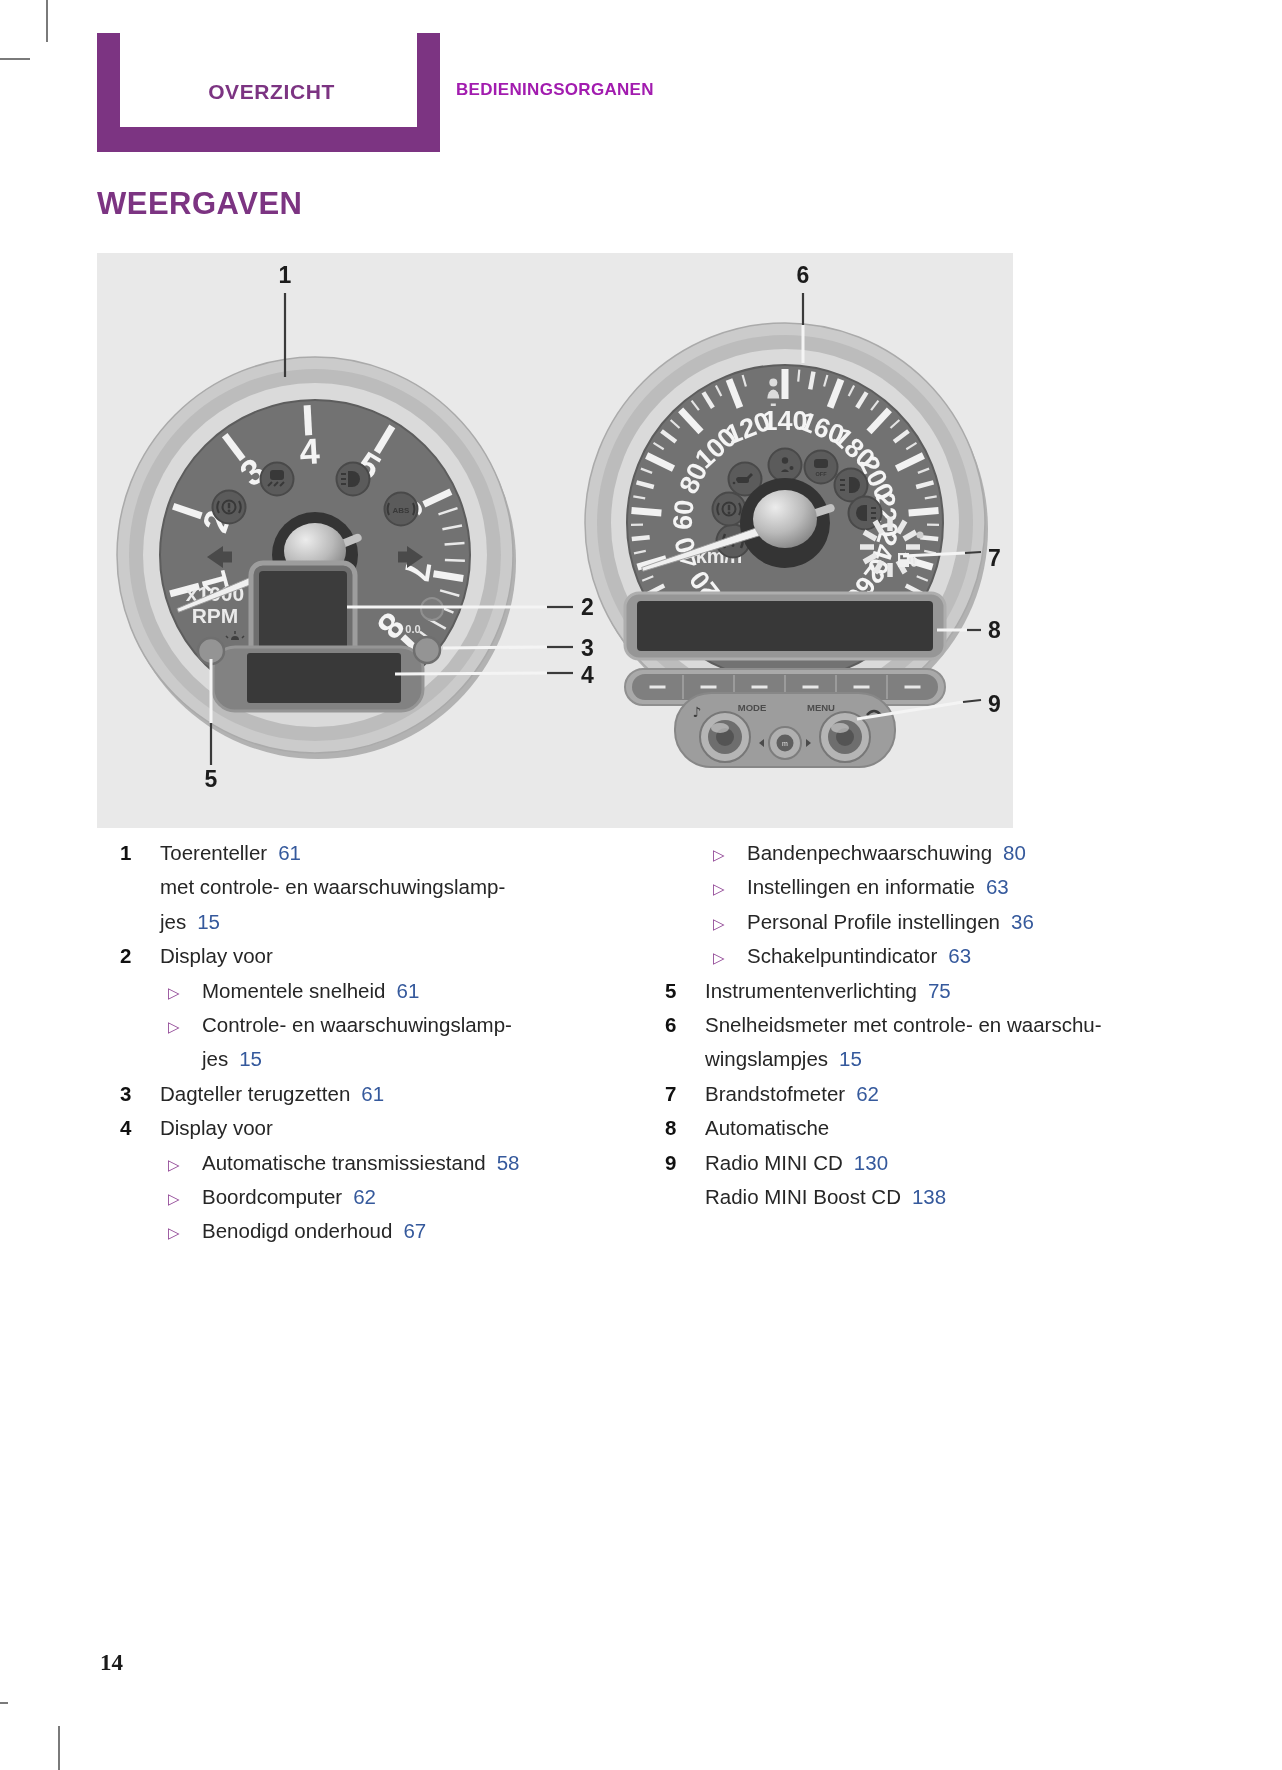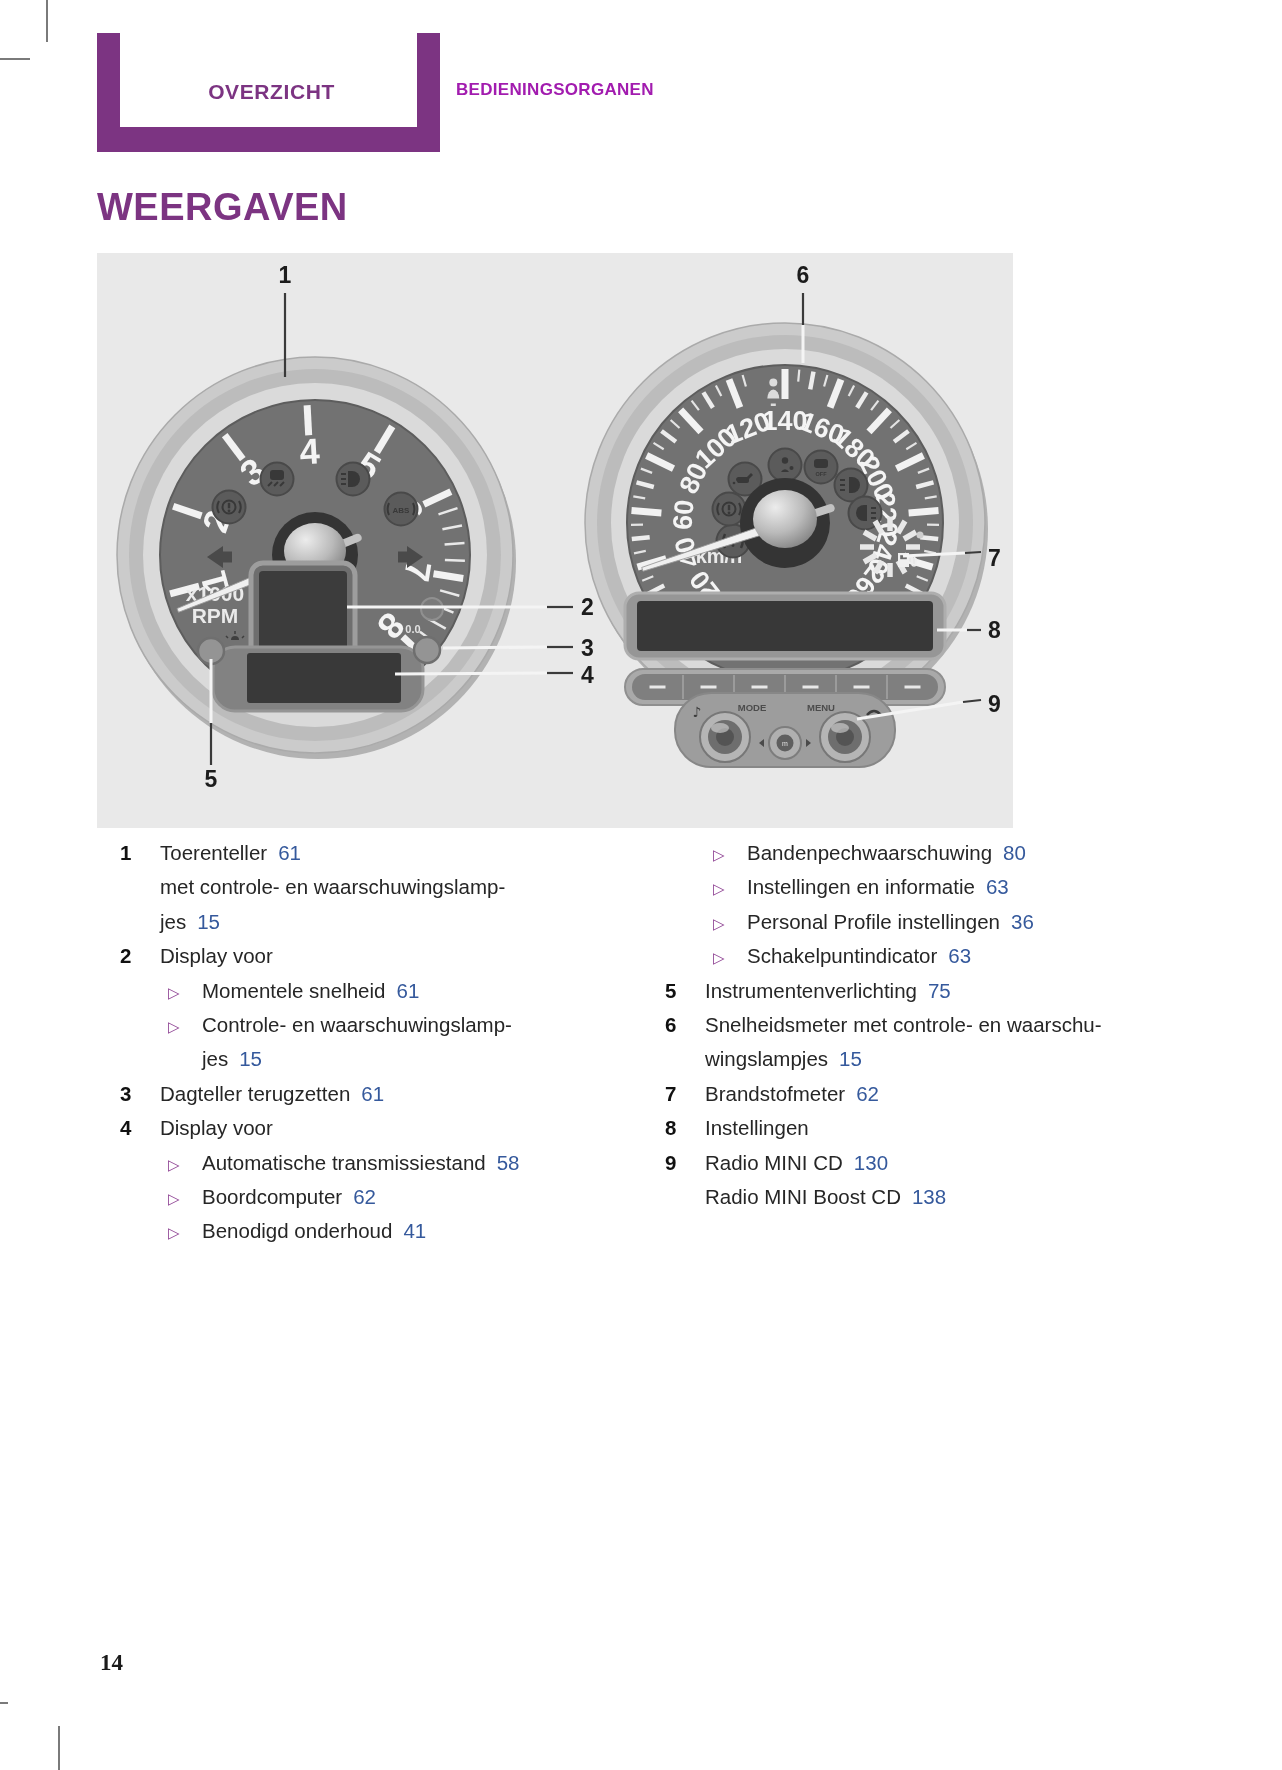--- a/index.html
+++ b/index.html
@@ -11,21 +11,21 @@
   
   .bar{position:absolute;background:#7c3482;}
   .bracket-left{left:97px;top:33px;width:23px;height:119px;}
   .bracket-bottom{left:97px;top:127px;width:343px;height:25px;}
   .bracket-right{left:417px;top:33px;width:23px;height:119px;}
   .section-tab-label{position:absolute;left:120px;top:80px;width:303px;text-align:center;
     color:#7c3482;font-weight:bold;font-size:21px;letter-spacing:.6px;}
   .chapter-label{position:absolute;left:456px;top:80px;font-size:17px;font-weight:bold;
     color:#a21caf;letter-spacing:.3px;}
 
-  .page-title{position:absolute;left:97px;top:186px;margin:0;font-size:38px;font-weight:bold;
+  .page-title{position:absolute;left:97px;top:186px;margin:0;font-size:31px;font-weight:bold;
     color:#7c3482;letter-spacing:.5px;}
 
   
   .figure{position:absolute;left:97px;top:253px;width:916px;height:575px;background:#e9e9e9;}
   .figure svg{position:absolute;left:0;top:0;}
 
   
   .legend-col{position:absolute;top:836px;font-size:20.5px;}
   #legend-left{left:100px;width:500px;}
   #legend-right{left:645px;width:560px;}
@@ -356,29 +356,29 @@
     <div class="lrow"><span class="lnum"></span><span class="ltxt">met controle- en waarschuwingslamp-</span></div>
     <div class="lrow"><span class="lnum"></span><span class="ltxt">jes<span class="lpage">15</span></span></div>
     <div class="lrow"><span class="lnum">2</span><span class="ltxt">Display voor</span></div>
     <div class="lrow brow"><span class="lnum"></span><span class="lbul">▷</span><span class="ltxt">Momentele snelheid<span class="lpage">61</span></span></div>
     <div class="lrow brow"><span class="lnum"></span><span class="lbul">▷</span><span class="ltxt">Controle- en waarschuwingslamp-</span></div>
     <div class="lrow brow"><span class="lnum"></span><span class="lbul"></span><span class="ltxt">jes<span class="lpage">15</span></span></div>
     <div class="lrow"><span class="lnum">3</span><span class="ltxt">Dagteller terugzetten<span class="lpage">61</span></span></div>
     <div class="lrow"><span class="lnum">4</span><span class="ltxt">Display voor</span></div>
     <div class="lrow brow"><span class="lnum"></span><span class="lbul">▷</span><span class="ltxt">Automatische transmissiestand<span class="lpage">58</span></span></div>
     <div class="lrow brow"><span class="lnum"></span><span class="lbul">▷</span><span class="ltxt">Boordcomputer<span class="lpage">62</span></span></div>
-    <div class="lrow brow"><span class="lnum"></span><span class="lbul">▷</span><span class="ltxt">Benodigd onderhoud<span class="lpage">41</span></span></div>
+    <div class="lrow brow"><span class="lnum"></span><span class="lbul">▷</span><span class="ltxt">Benodigd onderhoud<span class="lpage">67</span></span></div>
   </div>
 <div class="legend-col" id="legend-right">
     <div class="lrow brow"><span class="lnum"></span><span class="lbul">▷</span><span class="ltxt">Bandenpechwaarschuwing<span class="lpage">80</span></span></div>
     <div class="lrow brow"><span class="lnum"></span><span class="lbul">▷</span><span class="ltxt">Instellingen en informatie<span class="lpage">63</span></span></div>
     <div class="lrow brow"><span class="lnum"></span><span class="lbul">▷</span><span class="ltxt">Personal Profile instellingen<span class="lpage">36</span></span></div>
     <div class="lrow brow"><span class="lnum"></span><span class="lbul">▷</span><span class="ltxt">Schakelpuntindicator<span class="lpage">63</span></span></div>
     <div class="lrow"><span class="lnum">5</span><span class="ltxt">Instrumentenverlichting<span class="lpage">75</span></span></div>
     <div class="lrow"><span class="lnum">6</span><span class="ltxt">Snelheidsmeter met controle- en waarschu-</span></div>
     <div class="lrow"><span class="lnum"></span><span class="ltxt">wingslampjes<span class="lpage">15</span></span></div>
     <div class="lrow"><span class="lnum">7</span><span class="ltxt">Brandstofmeter<span class="lpage">62</span></span></div>
-    <div class="lrow"><span class="lnum">8</span><span class="ltxt">Instellingen</span></div>
+    <div class="lrow"><span class="lnum">8</span><span class="ltxt">Automatische</span></div>
     <div class="lrow"><span class="lnum">9</span><span class="ltxt">Radio MINI CD<span class="lpage">130</span></span></div>
     <div class="lrow"><span class="lnum"></span><span class="ltxt">Radio MINI Boost CD<span class="lpage">138</span></span></div>
   </div>
 
 <div class="page-number">14</div>
 
 </body></html>

